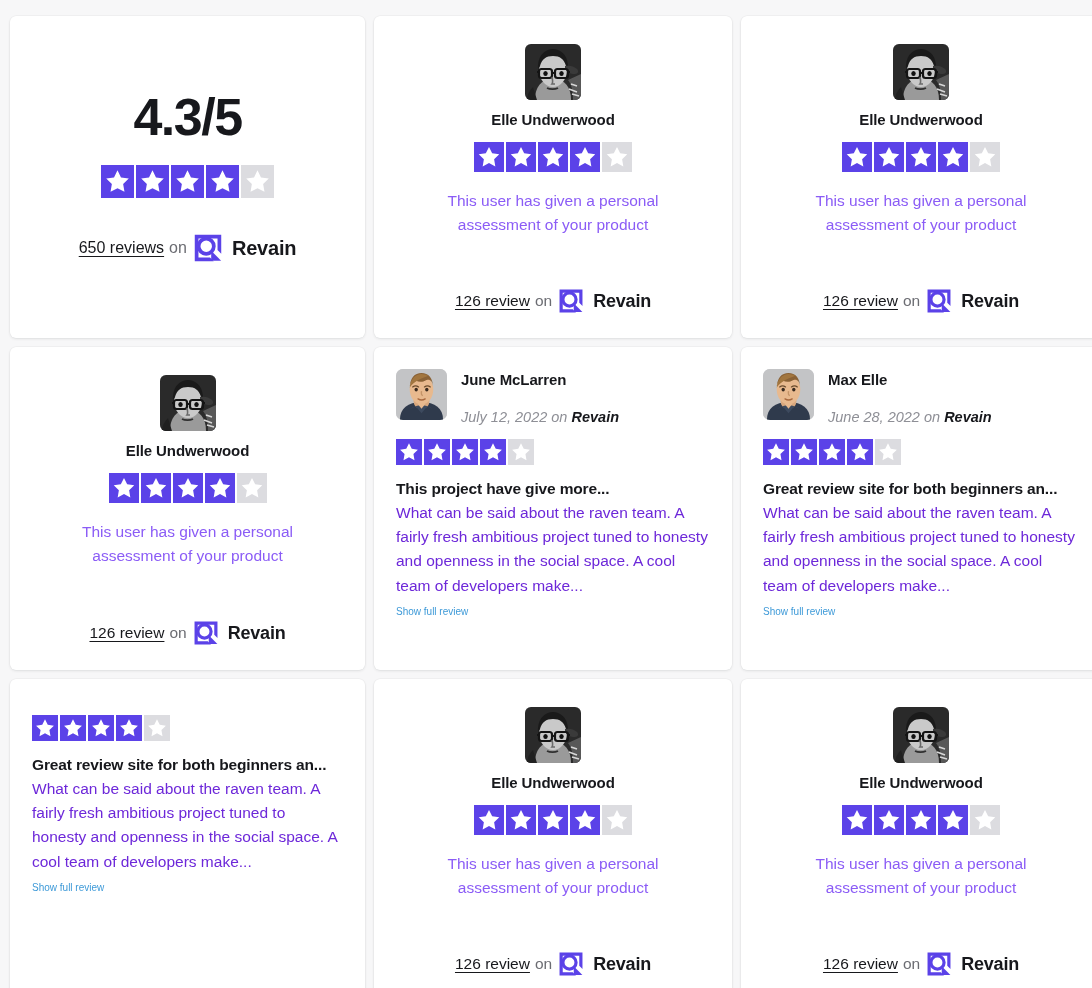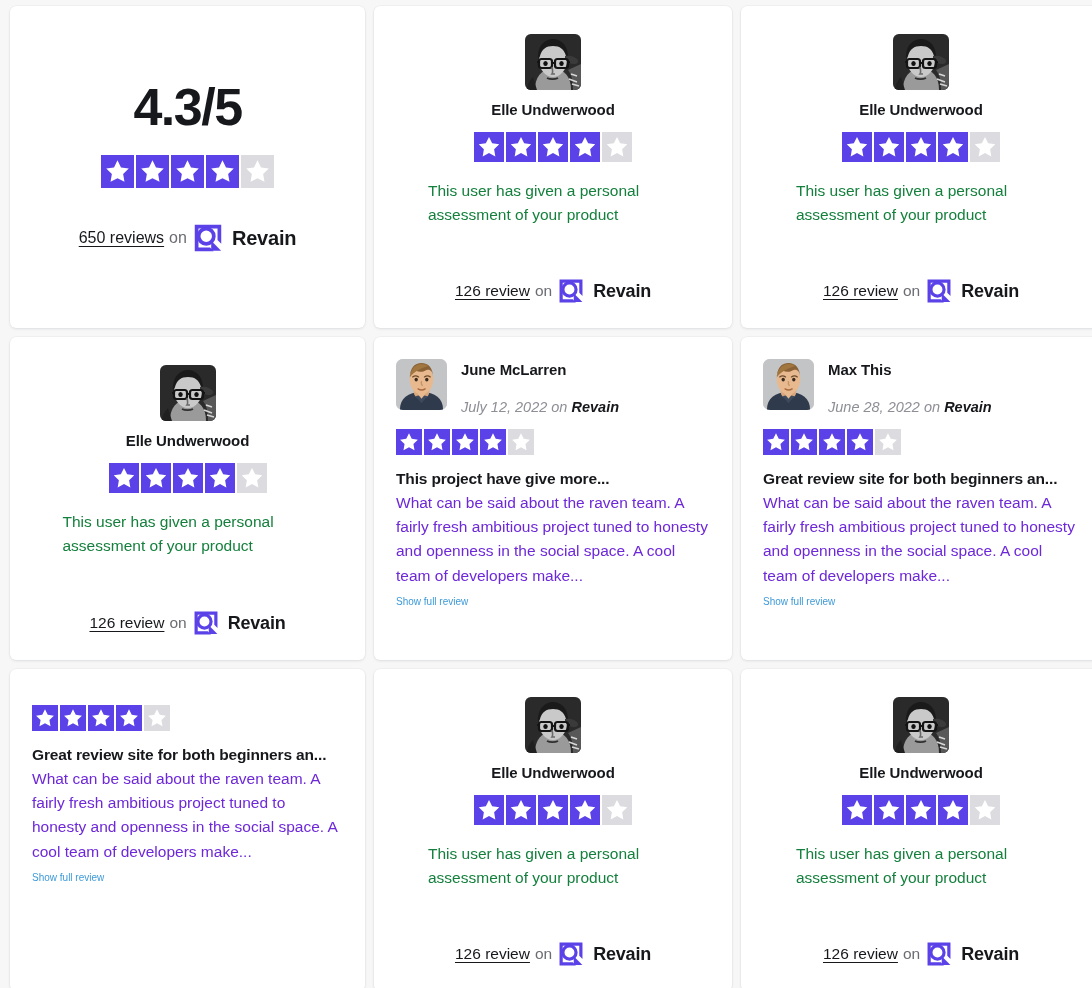--- a/index.html
+++ b/index.html
@@ -11,21 +11,21 @@
     font-family: "Liberation Sans", sans-serif;
     -webkit-font-smoothing: antialiased;
   }
   .grid {
     width: 1052px; height: 988px;
     display: grid;
     grid-template-columns: 355px 358px 360px;
     grid-template-rows: 322px 323px 322px;
     column-gap: 9px;
     row-gap: 9px;
-    padding: 6px 9px 12px 10px;
+    padding: 16px 9px 12px 10px;
   }
   .card {
     background: #ffffff;
     border-radius: 6px;
     box-shadow: 0 1px 3px rgba(16,17,26,0.09), 0 0 0 0.5px rgba(16,17,26,0.045);
     overflow: hidden;
     position: relative;
   }
 
   
@@ -102,22 +102,22 @@
     font-size: 15px;
     font-weight: 700;
     color: #17181c;
     letter-spacing: -0.1px;
   }
   .profile .stars { margin-top: 14px; }
   .profile-note {
     margin-top: 17px;
     font-size: 15.5px;
     line-height: 1.55;
-    color: #15803d;
-    text-align: left;
+    color: #8b5cf6;
+    text-align: center;
     max-width: 250px;
   }
   .profile .foot-line { margin-top: auto; }
 
   
   .card.review {
     display: flex; flex-direction: column;
     padding: 22px 22px 18px;
   }
   .review-head { display: flex; align-items: flex-start; gap: 14px; }
@@ -436,21 +436,21 @@
   </div>
 
   <div class="card review">
     <div class="review-head">
       <div class="avatar-sm">
           <svg width="51" height="51">
             <use href="#avatar-color-man"></use>
           </svg>
         </div>
       <div class="review-who">
-        <div class="review-name">Max This</div>
+        <div class="review-name">Max Elle</div>
         <div class="review-meta"><span>June 28, 2022</span> <span>on</span> <b>Revain</b></div>
       </div>
     </div>
     <div class="stars sm">
       <span class="star">
           <svg>
             <use href="#ico-star"></use>
           </svg>
         </span>
       <span class="star">

